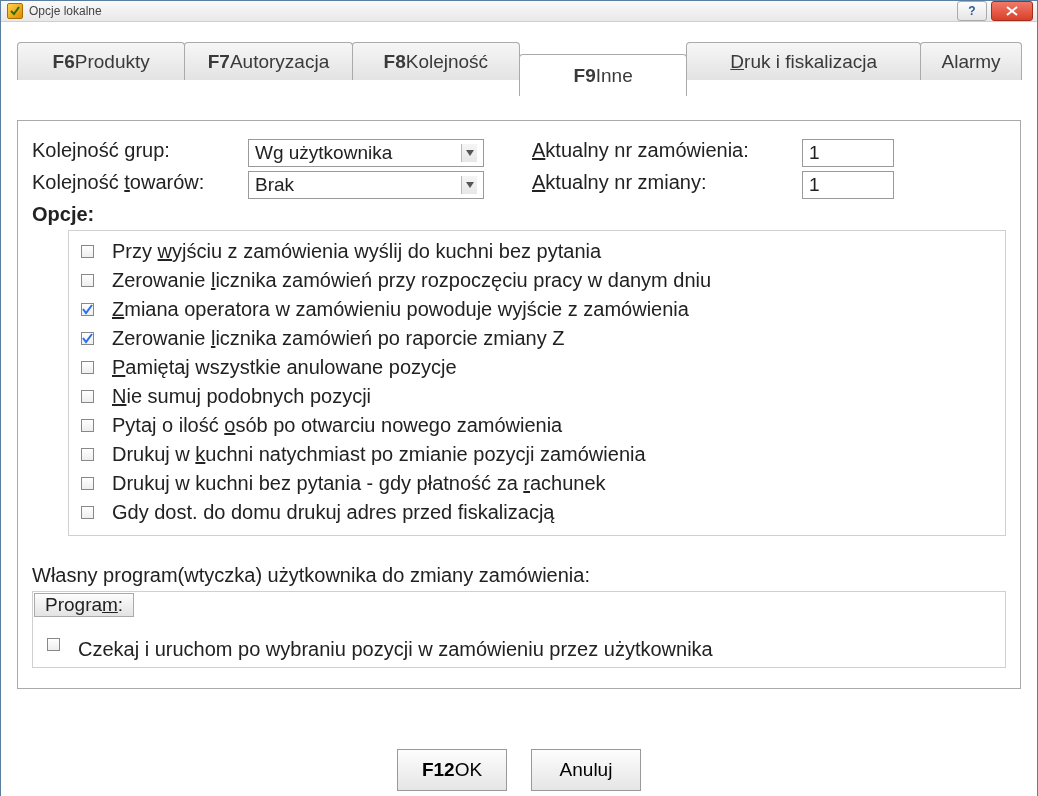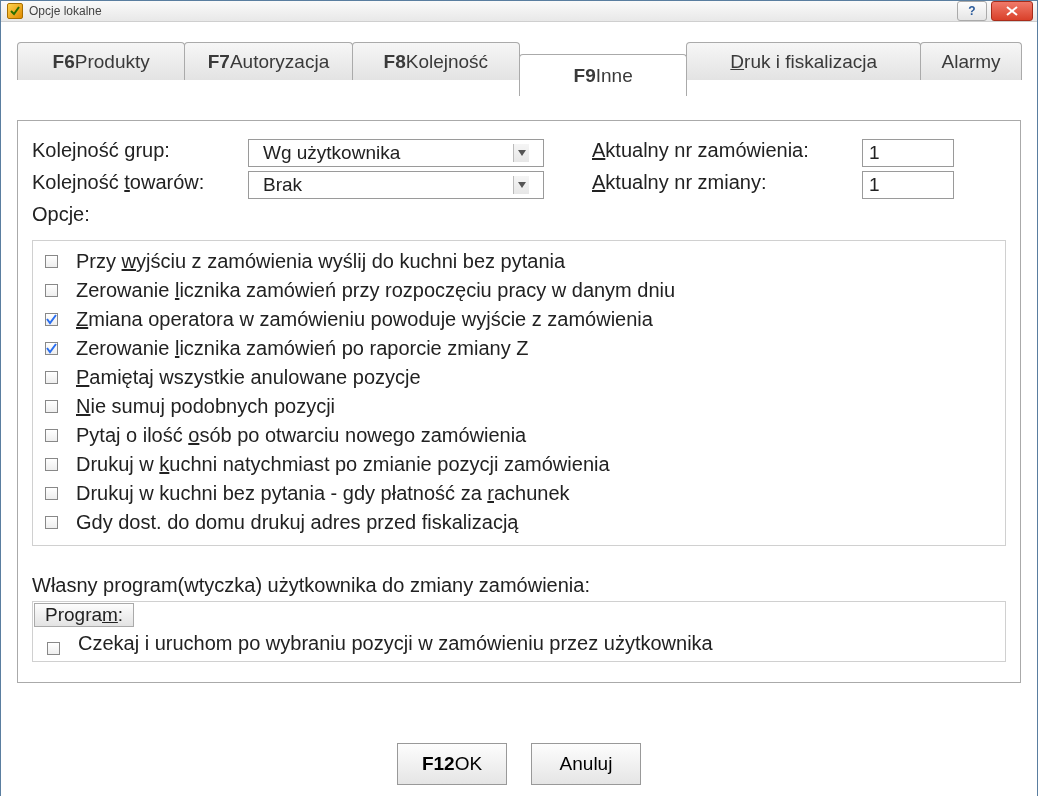--- a/index.html
+++ b/index.html
@@ -99,46 +99,47 @@
     font-size:20px;
     color:#222;
   }
   .row {
     display:flex;
     align-items:flex-start;
     margin-bottom:4px;
   }
   .lbl-col { width:216px; }
   .sel {
-    width:296px; height:28px;
+    width:236px; height:28px;
     border:1px solid #9a9a9a;
     background:#fff;
     font-size:19px;
-    padding:0 14px;
+    padding:0 6px;
     display:flex; align-items:center; justify-content:space-between;
   }
   .sel .arrow {
     width:16px; height:18px;
     border-left:1px solid #bbb;
     display:flex;align-items:center;justify-content:center;
     background:linear-gradient(#f5f5f5,#e7e7e7);
   }
   .midlbl { margin-left:48px; width:270px; }
   .numbox {
     width:92px; height:28px;
     border:1px solid #9a9a9a;
     padding:0 6px;
     font-size:19px;
     background:#fff;
     display:flex; align-items:center;
   }
-  .opcje-label { margin-top:4px; margin-bottom:14px;}
+  .opcje-label { margin-top:4px; margin-bottom:4px;font-weight:bold;}
   .options-box {
     border:1px solid #d0d0d0;
     padding:6px 12px 8px 12px;
+    margin-left:36px;
   }
   .chk {
     display:flex; align-items:center;
     padding:3px 0;
     cursor:pointer;
   }
   .chk .box {
     width:13px; height:13px;
     border:1px solid #888;
     background:linear-gradient(#fff,#eee);
@@ -159,21 +160,21 @@
   .plugin-btn {
     height:24px; padding:0 10px;
     border:1px solid #aaa;
     background:linear-gradient(#fdfdfd,#e3e3e3);
     font-size:19px;
     display:flex;
     margin:1px;
   }
   .plugin-chk{
     padding:4px 10px 6px 14px;
-    display:flex;align-items:flex-end;
+    display:flex;align-items:flex-start;margin-top:16px;
   }
   .footer {
     display:flex; justify-content:center; gap:24px;
     padding:18px 0 12px 0;
   }
   .btn {
     min-width:110px; height:42px; padding:8px 22px;
     border:1px solid #999;
     background:linear-gradient(#fdfdfd,#e5e5e5);
     font-size:19px;

